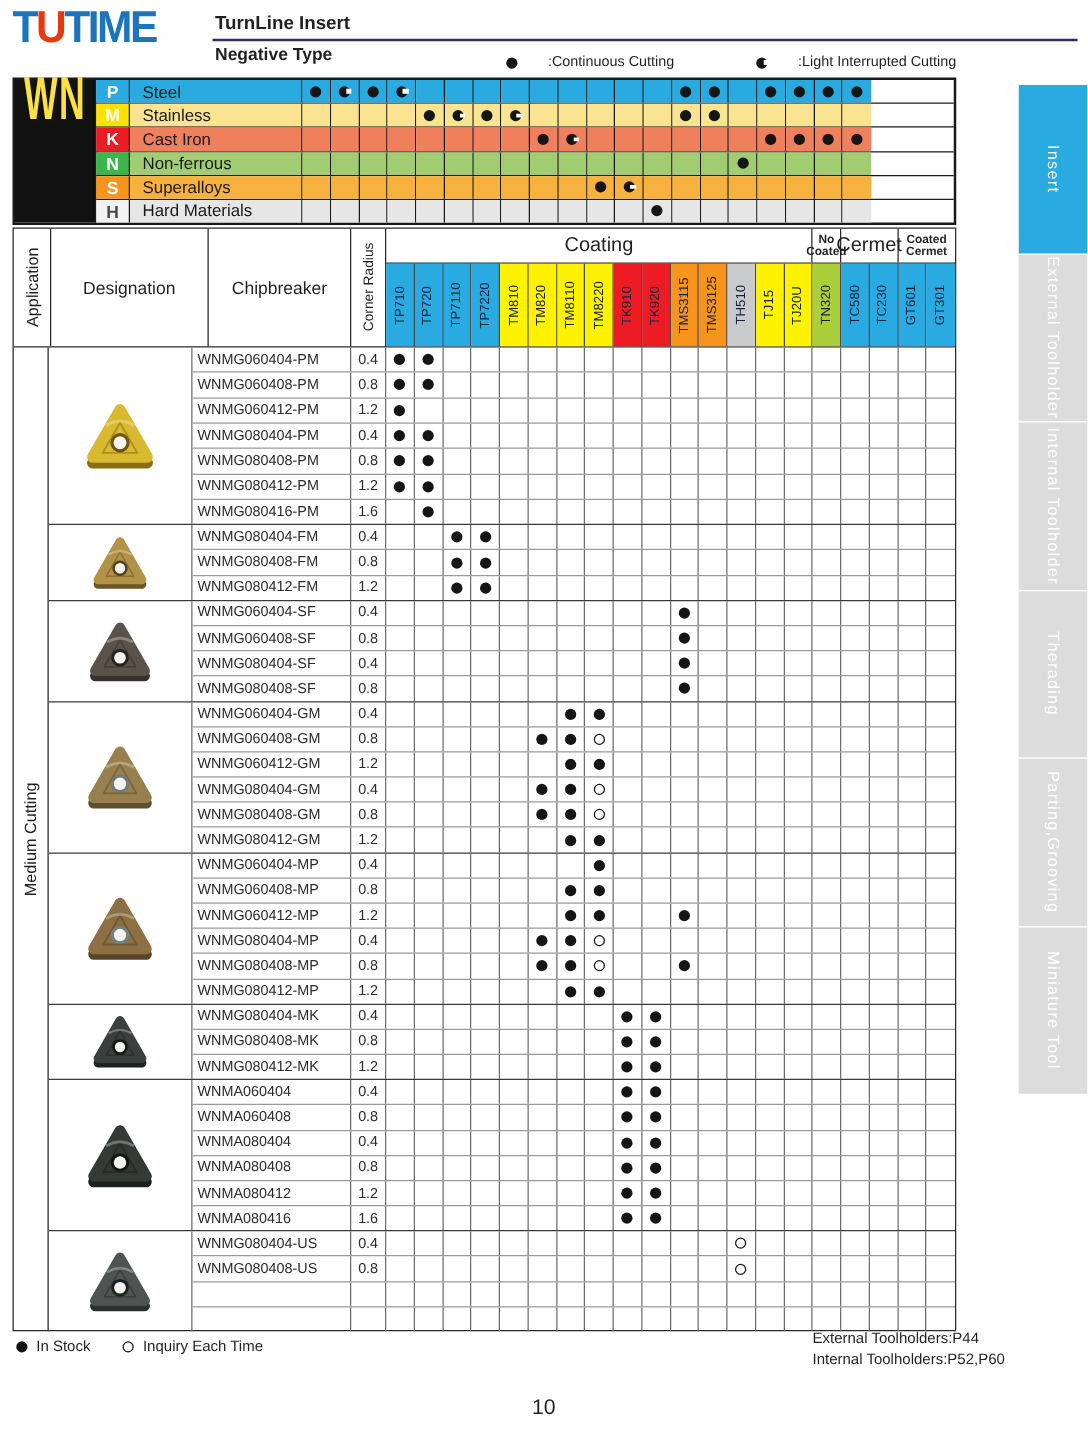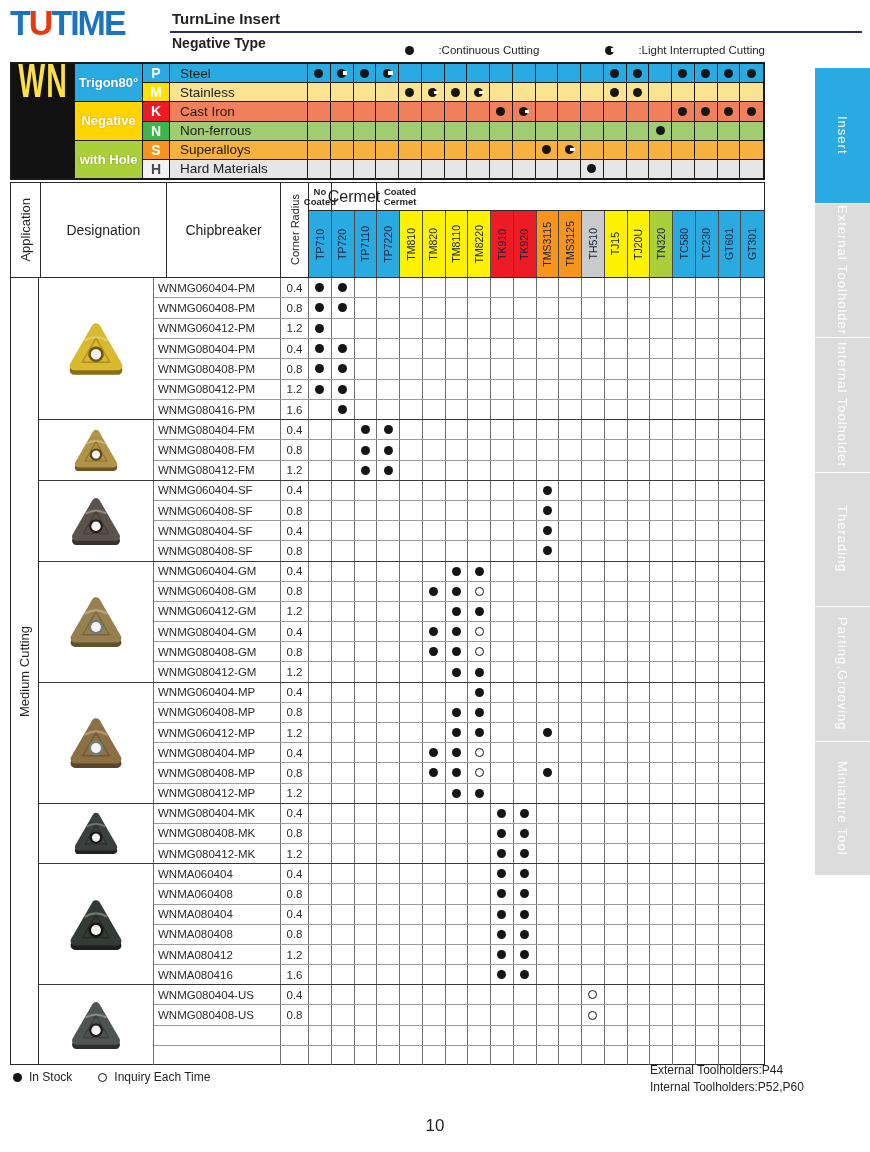--- a/index.html
+++ b/index.html
@@ -94,25 +94,20 @@
   <span>:Continuous Cutting</span>
   <span class="gap"></span>
   <span class="sym-l"></span>
   <span>:Light Interrupted Cutting</span>
 </div>
 
 <div id="top-table">
   <div id="wn-box">
     <span>WN</span>
   </div>
-  <div id="features">
-      <div class="feat" style="background: rgb(41, 171, 226);">Trigon80°</div>
-      <div class="feat" style="background: rgb(255, 212, 0);">Negative</div>
-      <div class="feat" style="background: rgb(171, 207, 58);">with Hole</div>
-    </div>
   <div id="material-rows">
       <div class="m-row">
         <div class="m-letter" style="background: rgb(41, 171, 226); color: rgb(255, 255, 255);">P</div>
         <div class="m-name" style="background: rgb(41, 171, 226);">Steel</div>
         <div class="m-dot" style="background: rgb(41, 171, 226);">
           <span class="sym-f"></span>
         </div>
         <div class="m-dot" style="background: rgb(41, 171, 226);">
           <span class="sym-l"></span>
         </div>
@@ -311,20 +306,21 @@
     <div id="h-app">
       <span class="vtext">Application</span>
     </div>
     <div id="h-des">Designation</div>
     <div id="h-chip">Chipbreaker</div>
     <div id="h-rad">
       <span class="vtext">Corner Radius</span>
     </div>
     <div id="h-cols">
       <div id="col-groups">
+          <div class="cgroup" style="width: 341.25px;">Coating</div>
           <div class="cgroup small" style="width: 22.75px;">No Coated</div>
           <div class="cgroup" style="width: 45.5px;">Cermet</div>
           <div class="cgroup small" style="width: 45.5px;">Coated Cermet</div>
         </div>
       <div id="coat-cols">
           <div class="col-cell" style="background: rgb(41, 171, 226);">
             <span>TP710</span>
           </div>
           <div class="col-cell" style="background: rgb(41, 171, 226);">
             <span>TP720</span>

